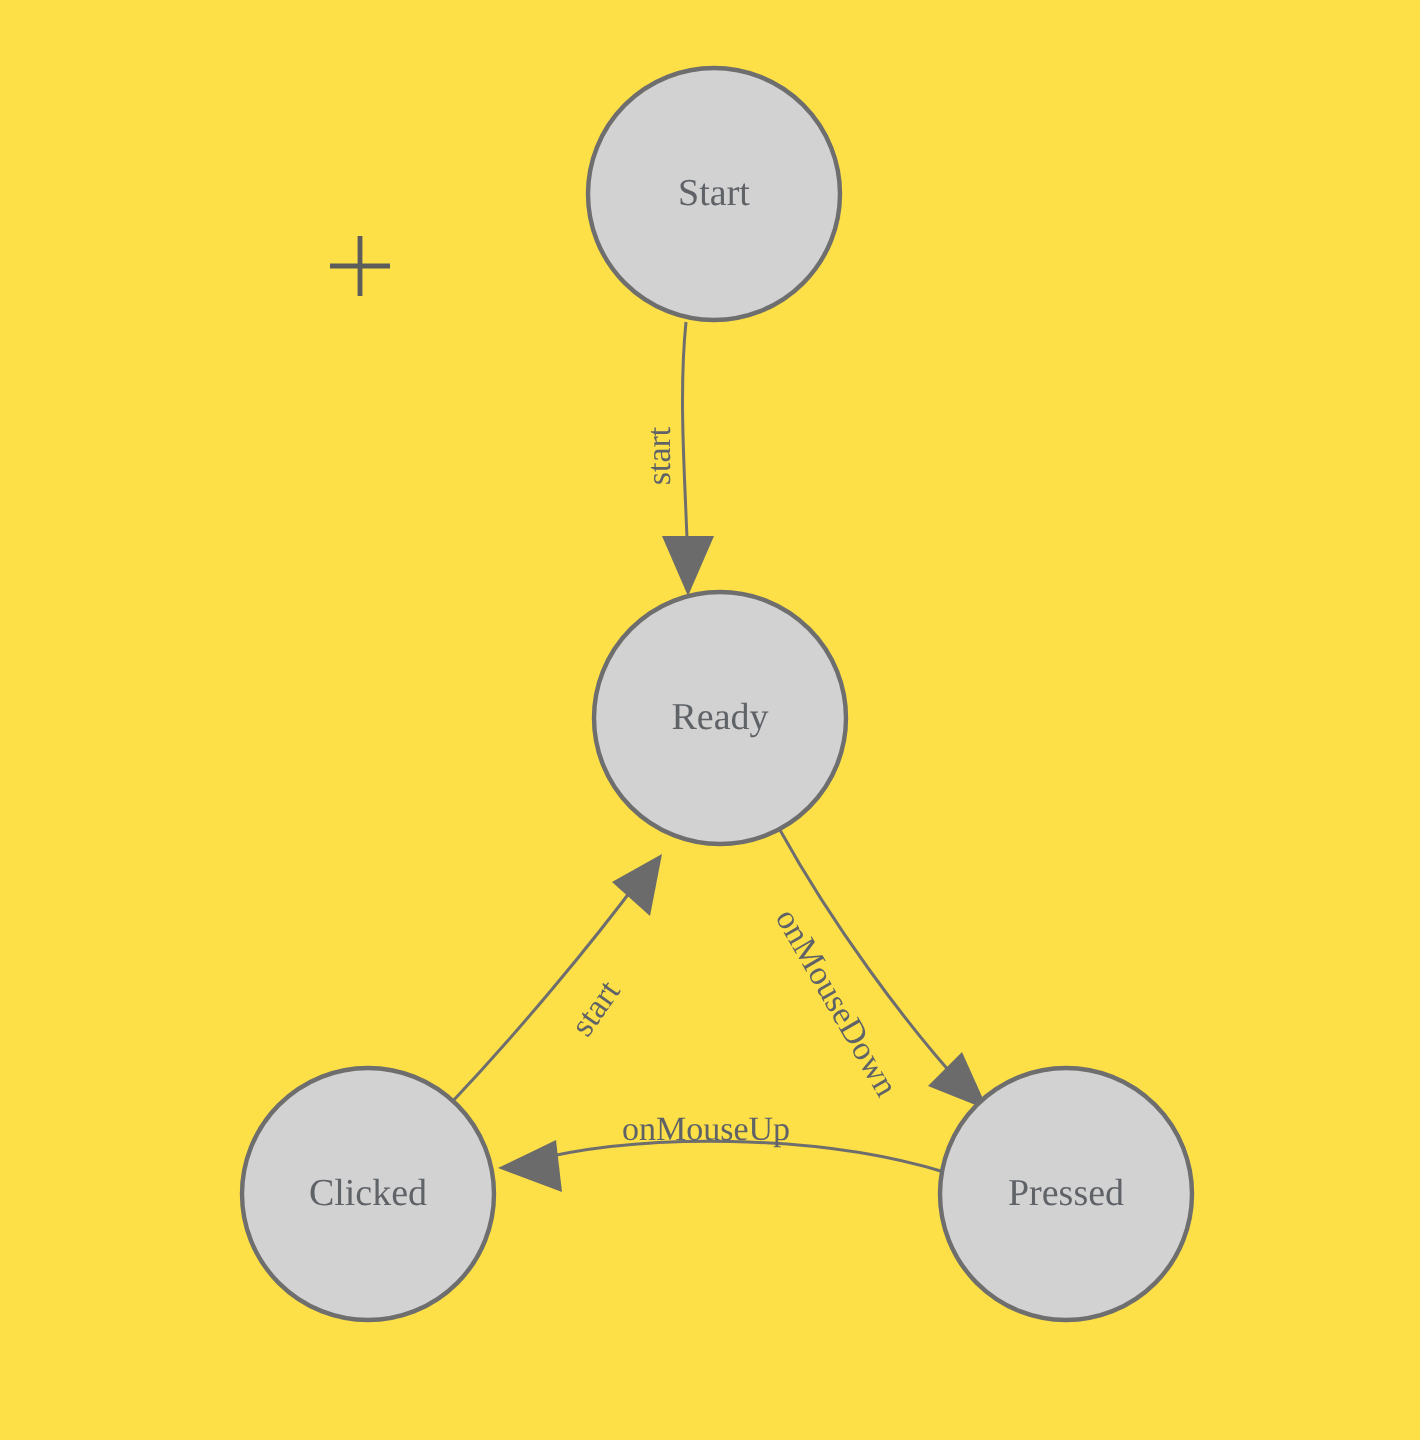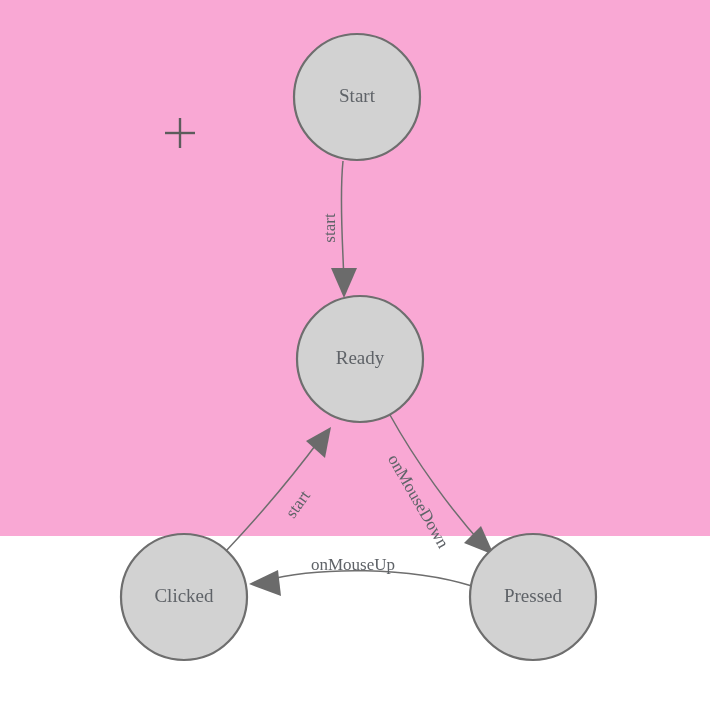--- a/index.html
+++ b/index.html
@@ -9,22 +9,22 @@
   }
   body {
     width: 710px;
     height: 728px;
     font-family: "Liberation Serif", "DejaVu Serif", serif;
     overflow: hidden;
   }
   #diagram-root {
     position: relative;
     width: 710px;
-    height: 536px;
-    background: #f9a8d4;
+    height: 720px;
+    background: #fde047;
   }
   svg.canvas {
     position: absolute;
     top: 0;
     left: 0;
     width: 710px;
     height: 728px;
     display: block;
   }
   .node-circle {

